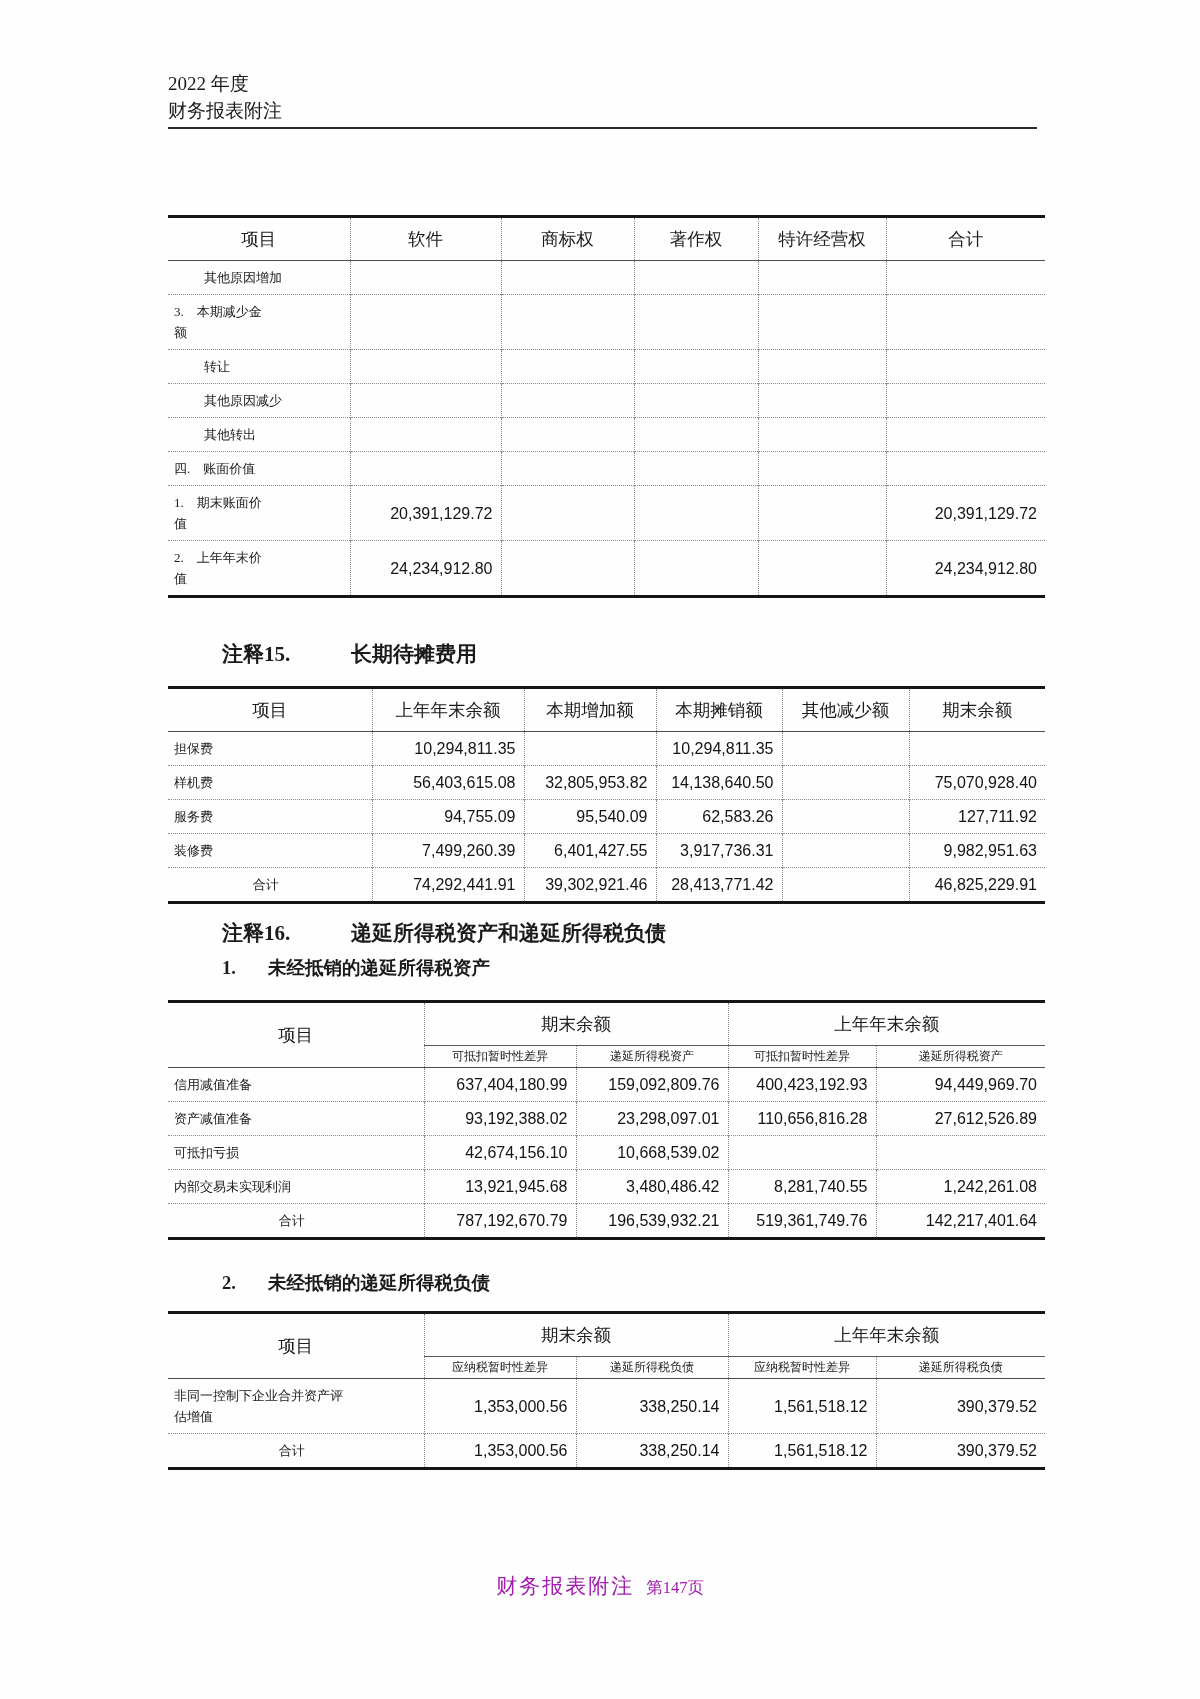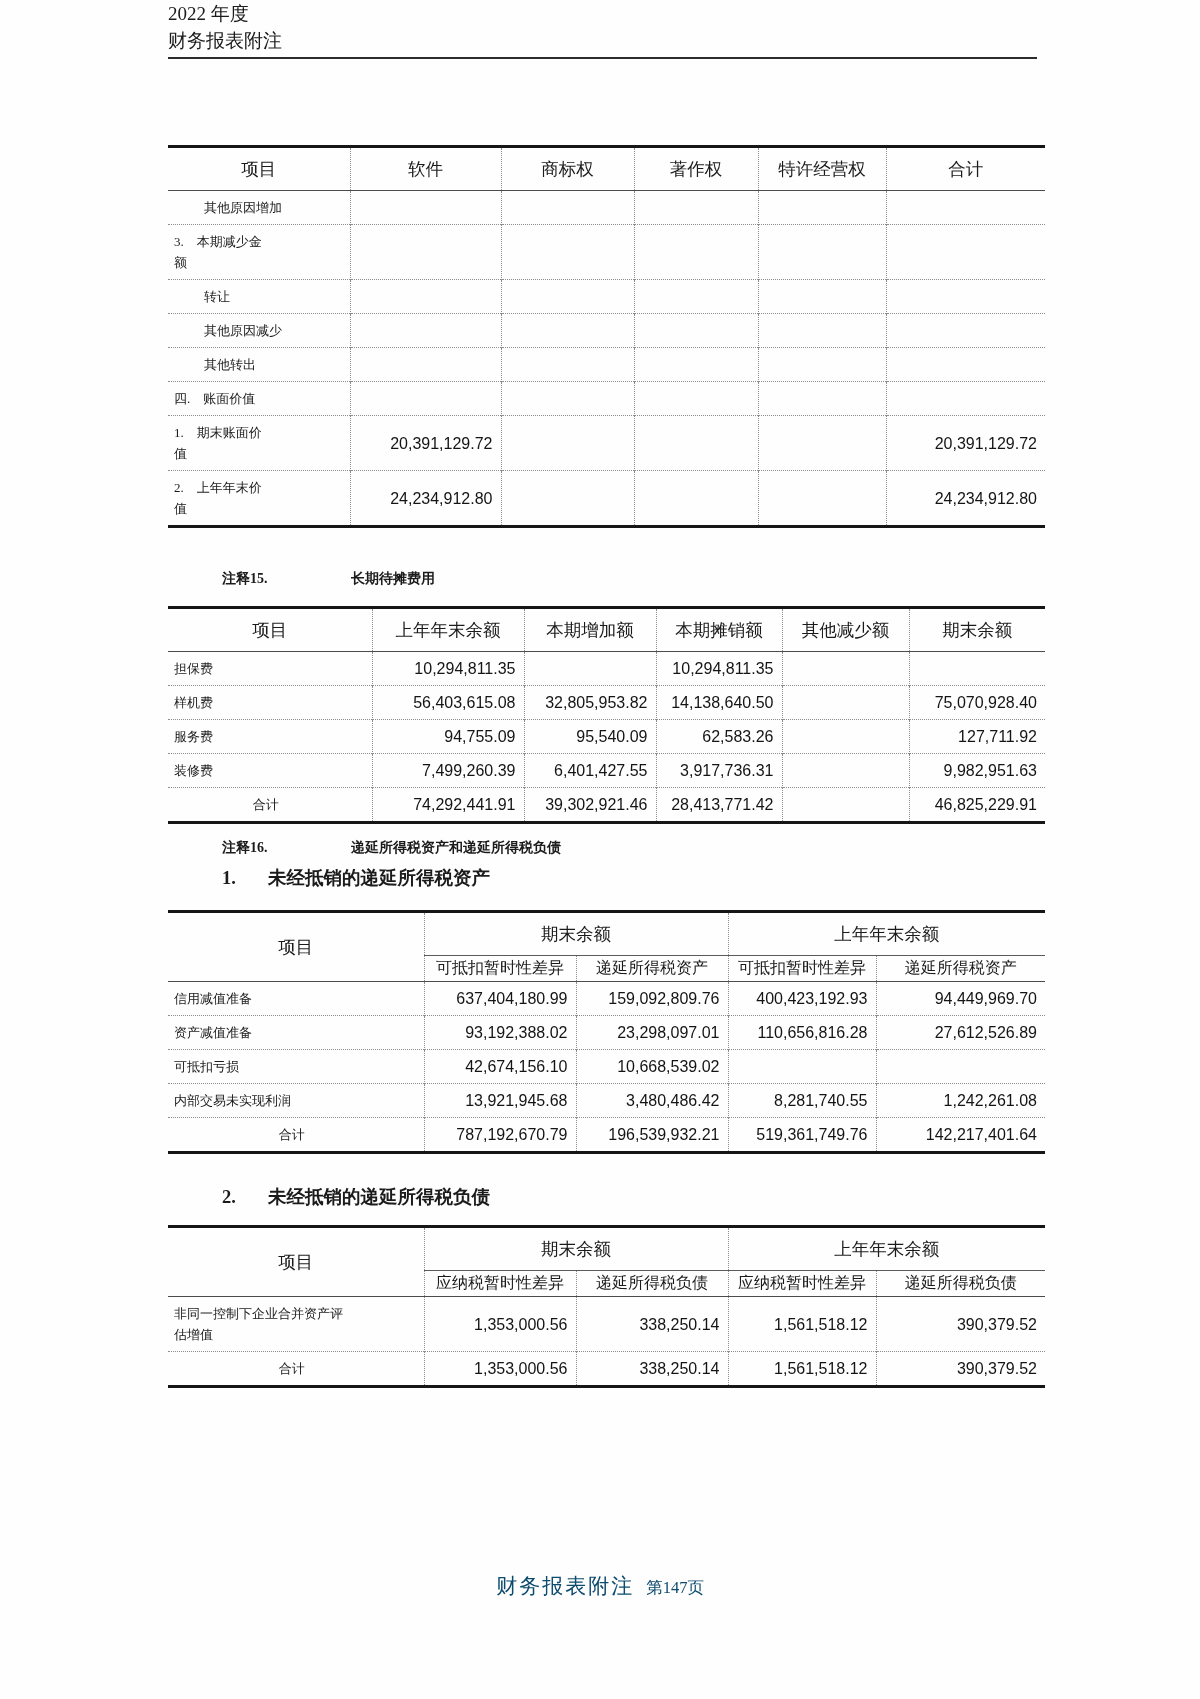--- a/index.html
+++ b/index.html
@@ -9,29 +9,30 @@
     margin:0 auto;
     background:#fefefe;
     color:#1b1b1b;
     font-family:"Liberation Serif", serif;
     overflow:hidden;
   }
   .content { margin-left:168px; width:877px; }
 
   
   .doc-header {
+    padding-top:70px;
     width:869px;
     font-size:19px;
     line-height:27px;
     padding-bottom:3px;
     border-bottom:2px solid #2b2b2b;
   }
 
   
-  .note-h { margin-left:54px; font-weight:bold; font-size:14px; }
+  .note-h { margin-left:54px; font-weight:bold; font-size:21px; }
   .note-h .num { display:inline-block; width:129px; }
   .mt44 { margin-top:42px; }
   .mt32 { margin-top:15px; }
   .sub-head { margin-left:54px; font-weight:bold; font-size:18.5px; }
   .sub-head .snum { display:inline-block; width:46px; }
   .mt16 { margin-top:8px; }
   .mt30 { margin-top:30px; }
 
   
   .table-host { }
@@ -40,33 +41,33 @@
   .t3 { margin-top:20px; }
   .t4 { margin-top:16px; }
 
   table.fin { border-collapse:collapse; table-layout:fixed;
     border-top:3px solid #161616; border-bottom:3px solid #161616; }
   table.fin th, table.fin td { overflow:hidden; border-left:1px dotted #8d8d8d; }
   table.fin thead tr:first-child > *:first-child { border-left:none; }
   table.fin tbody td:first-child { border-left:none; }
 
   table.fin th { font-weight:normal; font-size:17.5px; text-align:center; padding:9px 2px; }
-  table.fin th.sub-th { font-size:16px; padding:2px 1px; }
+  table.fin th.sub-th { font-size:12px; padding:2px 1px; }
   table.fin th.bline { border-bottom:1px solid #4c4c4c; }
   table.fin th.group-h { border-bottom:1px solid #5a5a5a; }
 
   table.fin td { padding:6px 8px 6px 6px; line-height:21px; }
   table.fin tbody tr:not(:first-child) td { border-top:1px dotted #8d8d8d; }
   td.lbl { font-size:13px; white-space:pre-line; text-align:left; }
   td.lbl.indent { padding-left:36px; }
   td.lbl.centered { text-align:center; padding-left:0; }
   td.num { text-align:right; font-family:"Liberation Sans","DejaVu Sans",sans-serif; font-size:16px; color:#141414; }
 
   
-  .footer { position:absolute; top:1572px; left:0; width:1200px; text-align:center; color:#0c4a6e; }
+  .footer { position:absolute; top:1572px; left:0; width:1200px; text-align:center; color:#a21caf; }
   .f-title { font-size:21px; letter-spacing:2px; }
   .f-page { font-size:16.5px; margin-left:12px; }
 </style>
 </head>
 <body>
 
 <div class="page">
   <div class="content">
 
     <div class="doc-header">

